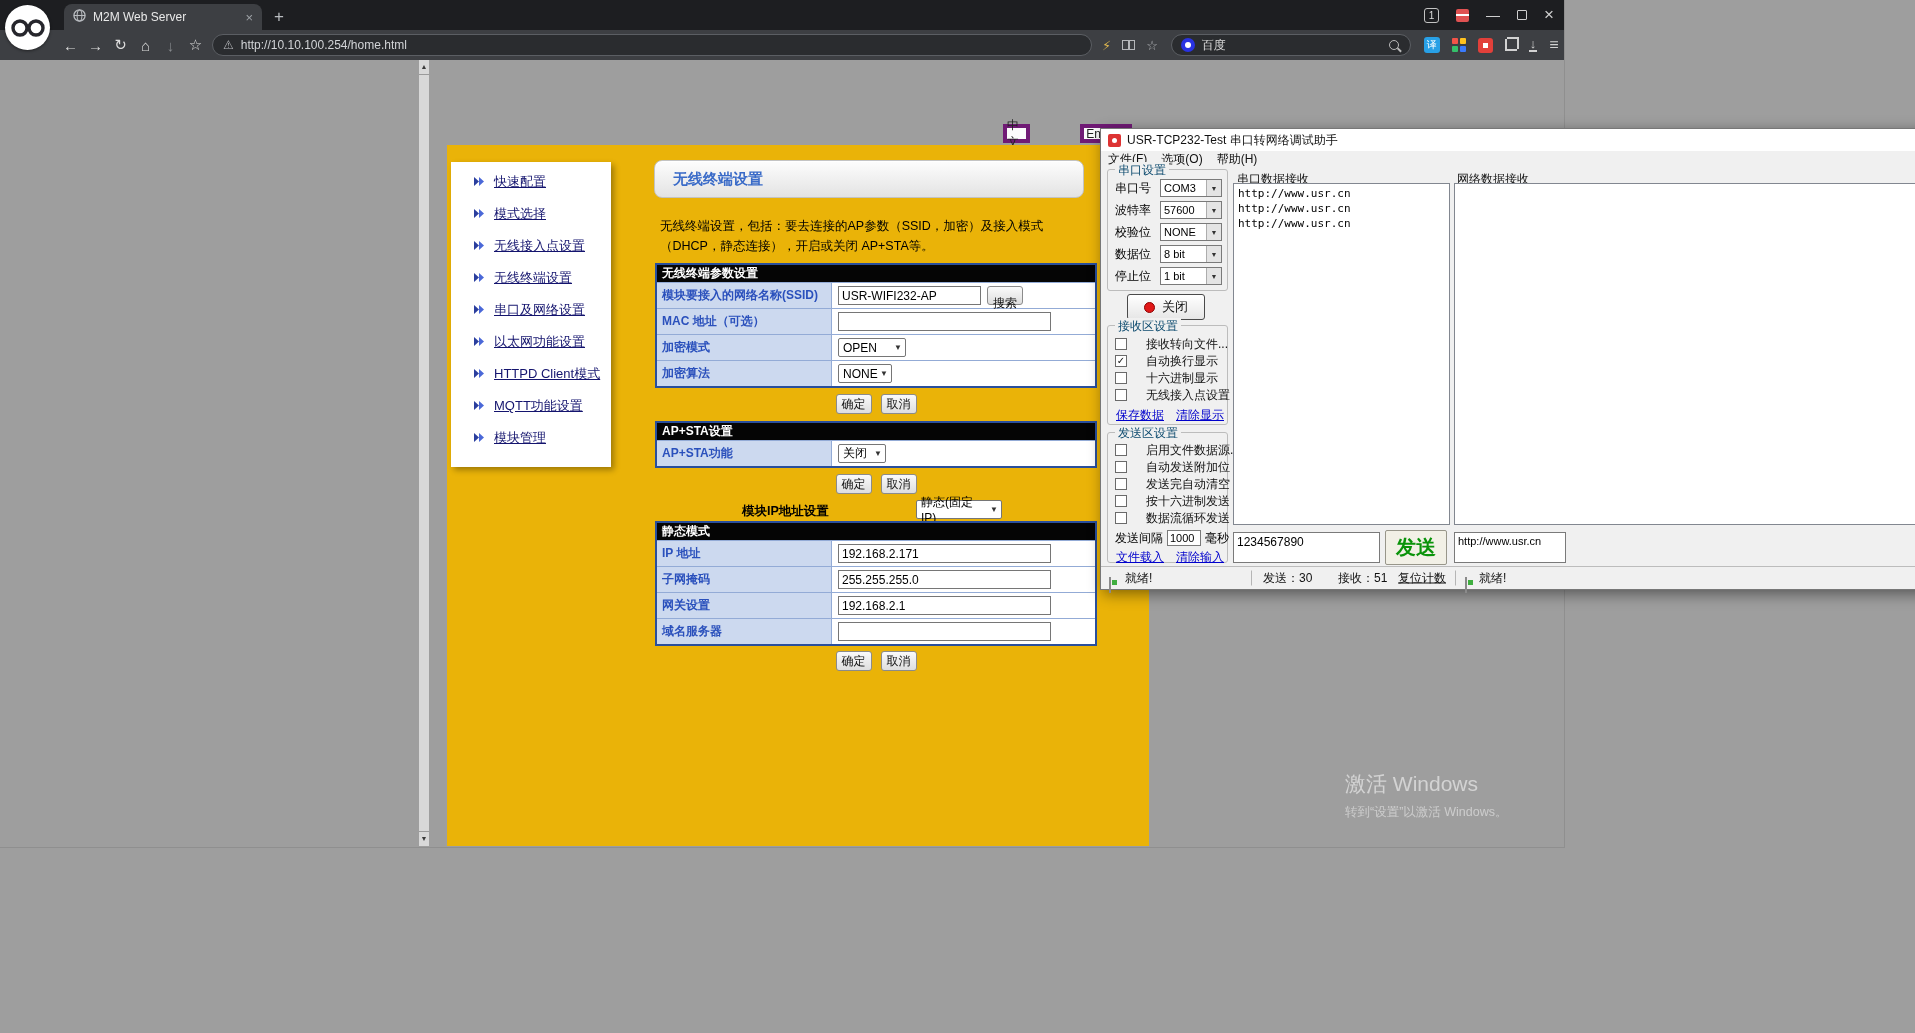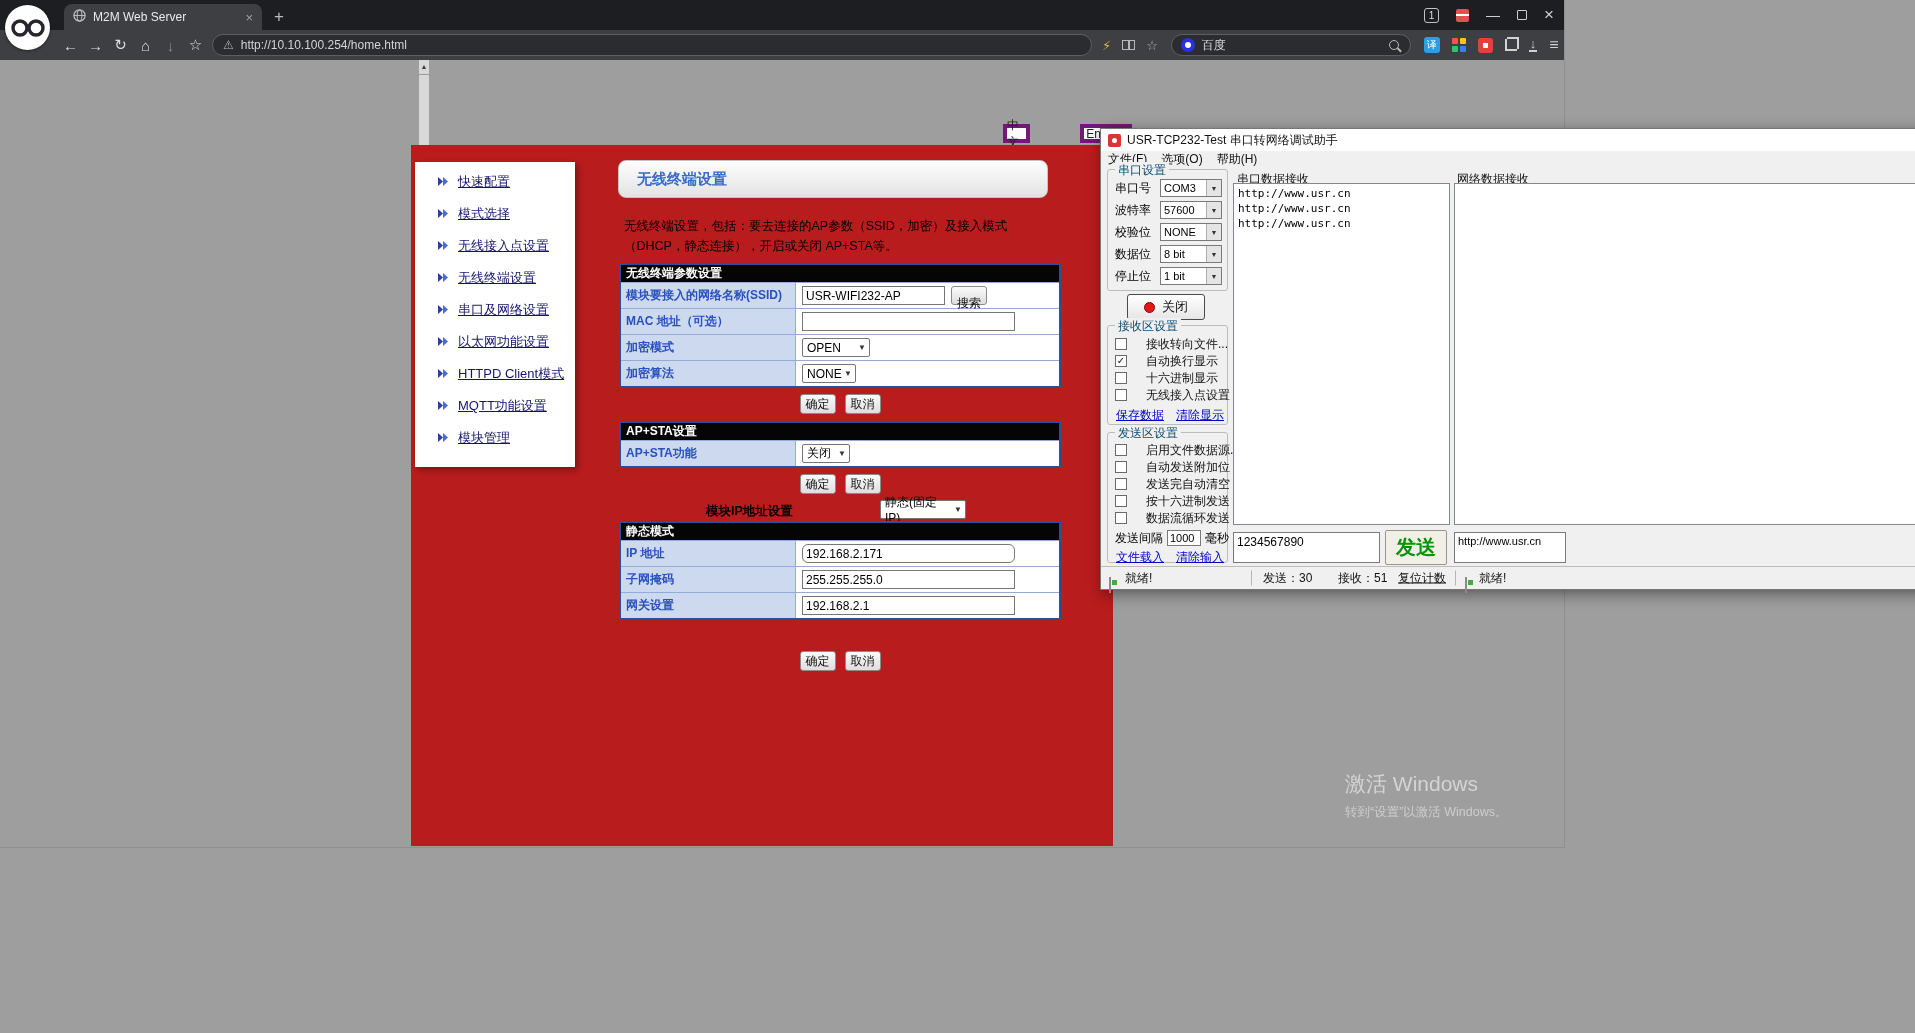--- a/index.html
+++ b/index.html
@@ -51,21 +51,21 @@
   .t-down{color:#d2d2d2;font-size:13px;border-bottom:2px solid #d2d2d2;line-height:12px;padding:0 1px}
   .t-menu{color:#d2d2d2;font-size:16px}
 
   
   .viewport{position:absolute;left:0;top:60px;width:1565px;height:788px;background:#9e9e9e}
   .vscroll{position:absolute;left:419px;top:60px;width:10px;height:786px;background:#c2c2c2}
   .sc-btn{position:absolute;left:0;width:10px;height:14px;background:#d8d8d8;font-size:7px;color:#3a3a3a;text-align:center;line-height:14px}
   .sc-btn.up{top:0}.sc-btn.down{bottom:0}
   .sc-thumb{position:absolute;left:0;top:14px;bottom:14px;width:10px;background:#d8d8d8;border-top:1px solid #9a9a9a;border-bottom:1px solid #9a9a9a}
   .langtab{position:absolute;top:124px;height:19px;background:#fbfbfb;border:4px solid #701a75;font-size:12px;display:flex;align-items:center;justify-content:center;color:#222}
-  .card{position:absolute;left:411px;top:145px;width:702px;height:701px;background:#b91c1c}
+  .card{position:absolute;left:447px;top:145px;width:702px;height:701px;background:#eab308}
   .sidebox{position:absolute;left:4px;top:17px;width:160px;height:305px;background:#fff;box-shadow:3px 3px 6px rgba(0,0,0,.33);padding-top:10px;display:flex;flex-direction:column;gap:12px}
   .side-item{display:flex;align-items:center;gap:8px;padding-left:22px;height:20px}
   .side-link{font-size:13px;color:#14146e;text-decoration:underline;cursor:pointer;white-space:nowrap}
   .hdrbox{position:absolute;left:207px;top:15px;width:430px;height:38px;border:1px solid #c3c3c3;border-radius:8px;background:linear-gradient(#fdfdfd,#e3e3e3);display:flex;align-items:center;padding-left:18px;box-shadow:inset 0 1px 0 #fff}
   .page-title{font-size:15px;font-weight:bold;color:#3a6bc8}
   .desc{position:absolute;left:213px;top:71px;width:438px;font-size:12.5px;line-height:1.6;color:#000}
   .ftable{position:absolute;left:208px;width:442px;border:2px solid #2a4f9c;background:#fff}
   .fthead{background:#050505;color:#fff;font-size:12px;font-weight:bold;height:17px;line-height:17px;padding-left:5px}
   .frow{display:flex;height:26px;border-top:1px solid #93abd6}
   .flabel{width:175px;background:#ccd9ef;color:#2a50bc;font-weight:bold;font-size:12px;display:flex;align-items:center;padding-left:5px;border-right:1px solid #93abd6;white-space:nowrap}
@@ -335,33 +335,39 @@
       <div class="wselect" style="position:absolute;left:469px;top:355px;width:86px">
         <span>静态(固定IP)</span>
         <span class="wsel-arrow">▼</span>
       </div>
 
       <div class="ftable" style="top:376px">
         <div class="fthead">静态模式</div>
         <div class="frow">
           <div class="flabel">IP 地址</div>
           <div class="fvalue">
-            <input class="winput" style="width: 213px; border-radius: 6px;" value="192.168.2.171">
+            <input class="winput" style="width: 213px;" value="192.168.2.171">
           </div>
         </div>
         <div class="frow">
           <div class="flabel">子网掩码</div>
           <div class="fvalue">
             <input class="winput" style="width: 213px;" value="255.255.255.0">
           </div>
         </div>
         <div class="frow">
           <div class="flabel">网关设置</div>
           <div class="fvalue">
             <input class="winput" style="width: 213px;" value="192.168.2.1">
+          </div>
+        </div>
+        <div class="frow">
+          <div class="flabel">域名服务器</div>
+          <div class="fvalue">
+            <input class="winput" style="width: 213px;" value="">
           </div>
         </div>
       </div>
       <div class="btnrow" style="top:506px">
         <button class="wbtn">确定</button>
         <button class="wbtn">取消</button>
       </div>
 
     </div>
   </div>

